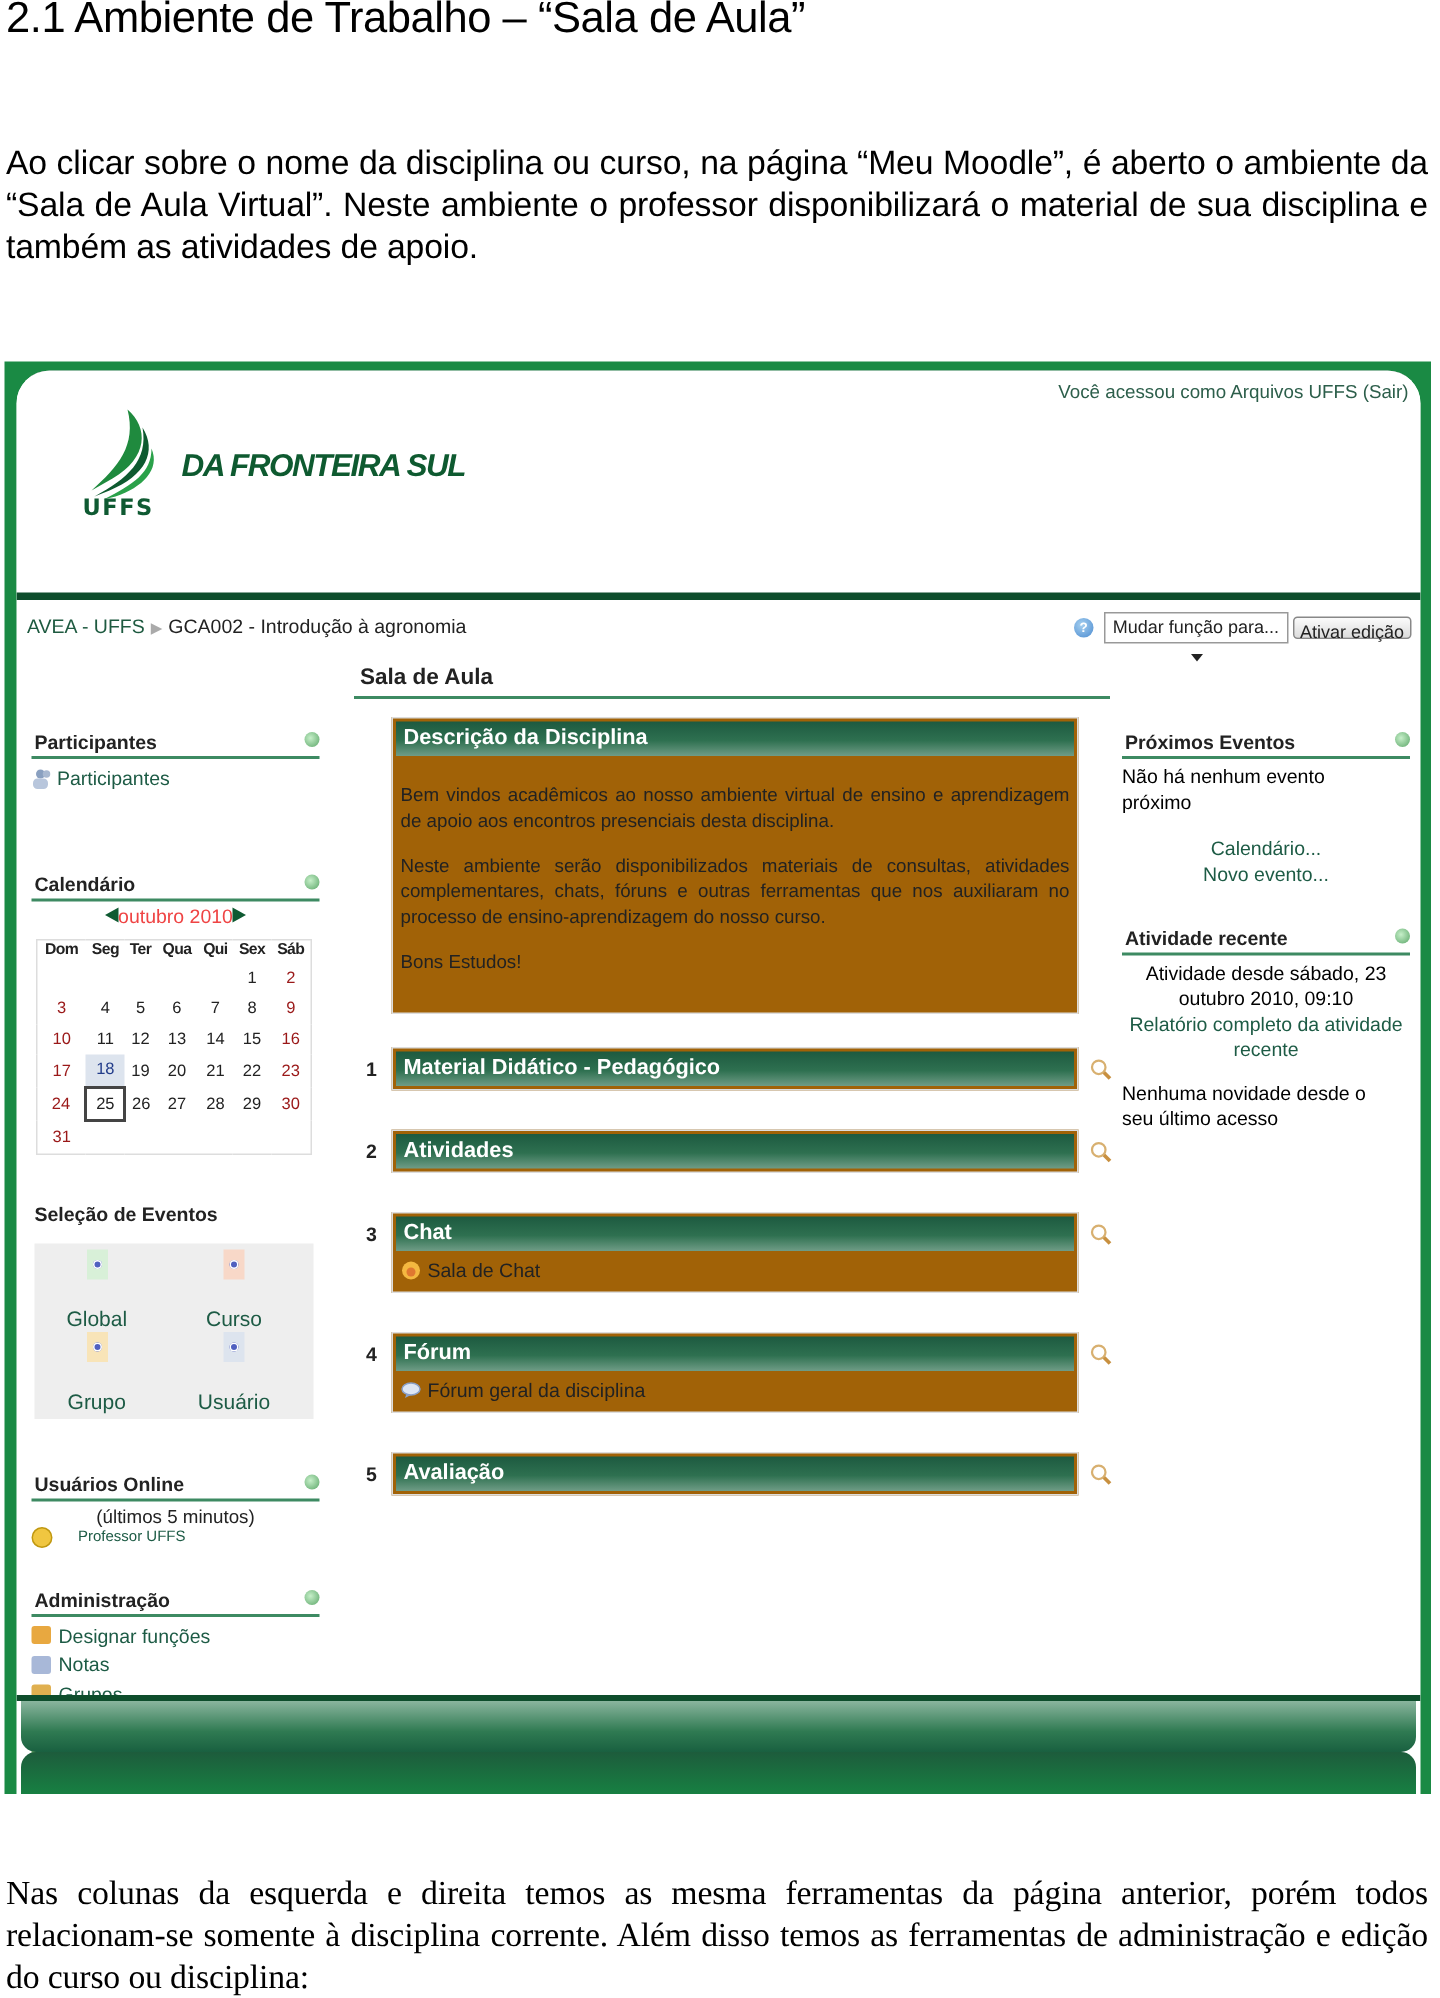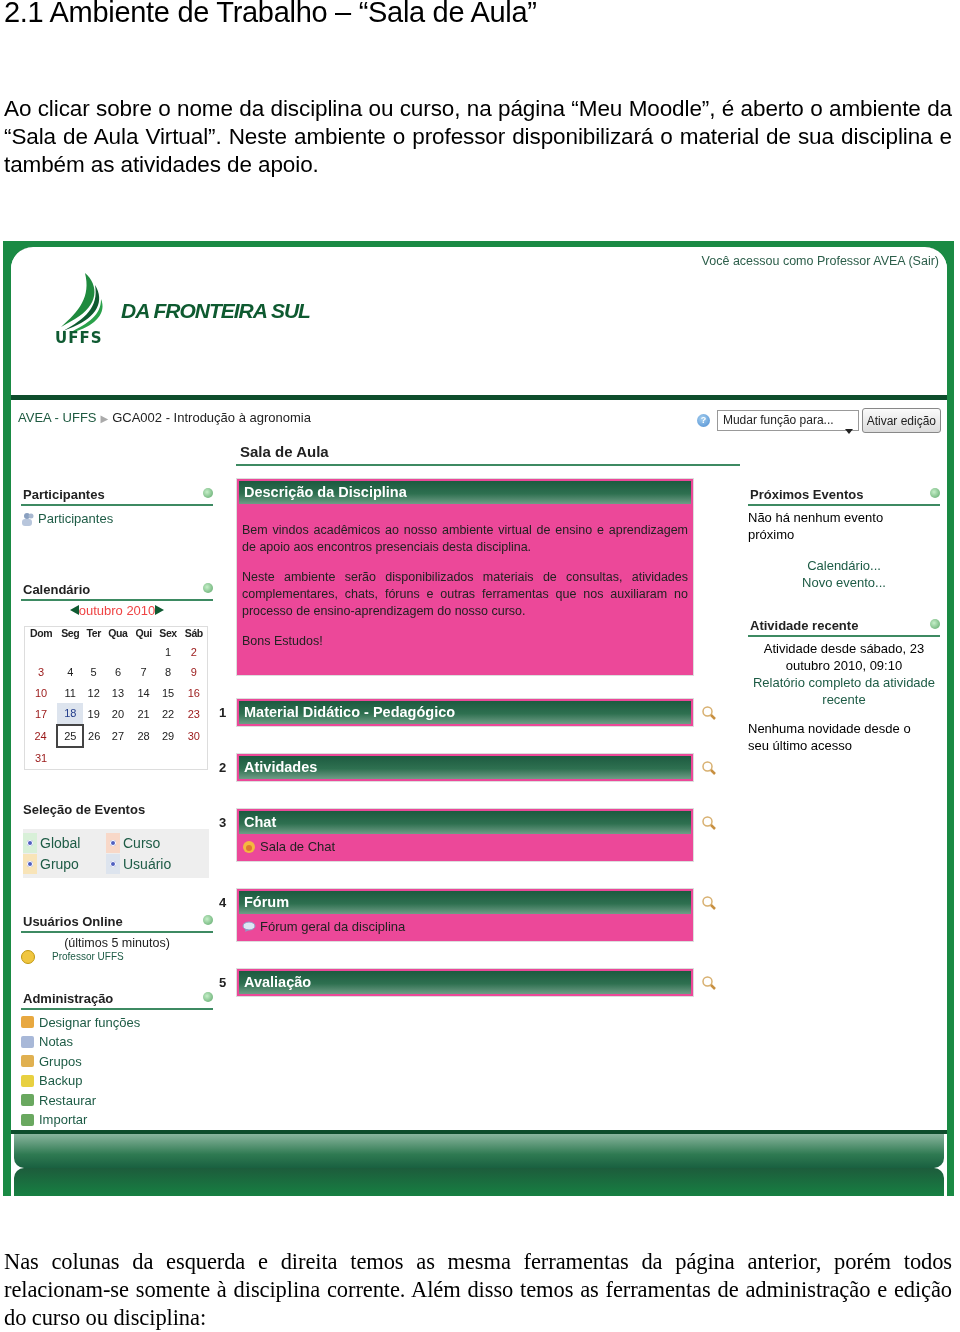--- a/index.html
+++ b/index.html
@@ -21,25 +21,25 @@
   .logo-text { position: absolute; left: 66px; top: 26px; color: #0e5a30; font-weight: bold; font-style: italic; font-size: 21px; line-height: 28px; letter-spacing: -1px; font-family: "Liberation Sans", sans-serif; }
   .login-info { position: absolute; right: 8px; top: 7px; font-size: 12.5px; color: #2c5e4a; }
 
   .navbar { position: absolute; left: 0; right: 0; top: 155px; height: 30px; }
   .breadcrumb { position: absolute; left: 7px; top: 8px; font-size: 13px; }
   .breadcrumb .crumb-home { color: #1e5a40; }
   .breadcrumb .sep { color: #aaa; font-size: 10px; margin: 0 4px; }
   .breadcrumb .crumb-current { color: #222; }
   .nav-controls { position: absolute; right: 6px; top: 6px; display: flex; align-items: center; gap: 3px; }
   .help-icon { width: 13px; height: 13px; border-radius: 50%; background: radial-gradient(circle at 40% 35%, #a6d0f0, #4a8ad0); color: #fff; font-size: 9px; text-align: center; line-height: 13px; font-weight: bold; margin-right: 4px; }
-  .role-select { display: flex; align-items: center; border: 1px solid #999; height: 19px; background: #fff; }
+  .role-select { display: flex; align-items: center; border: 1px solid #999; height: 19px; background: #fff; flex-direction: column; }
   .role-select .val { font-size: 12px; color: #222; padding: 1px 5px; line-height: 17px; }
   .role-select .arrow { width: 18px; border-left: 1px solid #999; background: linear-gradient(#f4f4f4, #d8d8d8); position: relative; }
   .role-select .arrow::after { content: ""; position: absolute; left: 5px; top: 8px; border-left: 4px solid transparent; border-right: 4px solid transparent; border-top: 5px solid #222; }
-  .btn-edit { font-size: 12px; border: 1px solid #888; border-radius: 3px; background: linear-gradient(#fbfbfb, #dcdcdc); padding: 1px 4px; height: 25px; line-height: 16px; color: #222; }
+  .btn-edit { font-size: 12px; border: 1px solid #888; border-radius: 3px; background: linear-gradient(#fbfbfb, #dcdcdc); padding: 1px 4px; height: 15px; line-height: 16px; color: #222; }
 
   
   .left-col { position: absolute; left: 10px; top: 190px; width: 192px; }
   .right-col { position: absolute; left: 737px; top: 190px; width: 192px; }
   .block { margin-bottom: 10px; margin-top: 46px; }
   .block-head { position: relative; border-bottom: 2px solid #3d8a62; font-size: 13px; font-weight: bold; color: #222; padding: 4px 0 2px 2px; }
   .block-toggle { position: absolute; right: 0; top: 5px; width: 10px; height: 10px; border-radius: 50%; background: radial-gradient(circle at 40% 40%, #c6efc9, #5aa567); }
   .block-content { font-size: 13px; padding: 3px 0; }
   .link-row { display: flex; align-items: center; gap: 2px; color: #1d5b45; font-size: 13px; line-height: 19.5px; }
   .ico { width: 15px; height: 14px; display: inline-block; position: relative; flex: none; }
@@ -50,32 +50,32 @@
   .cal-arrow.right { border-left: 9px solid #0f5a32; }
   .cal-table { margin: 6px 0 0 3px; border: 1px solid #ddd; width: 184px; border-collapse: collapse; font-size: 11px; }
   .cal-table th { font-weight: bold; color: #222; padding: 0 0 3px; font-size: 10.5px; letter-spacing: -0.4px; }
   .cal-table td { text-align: center; height: 20.5px; padding: 0; color: #222; }
   .cal-table td.weekend { color: #9a1818; }
   .cal-table td.today { border: 2px solid #444; }
   .cal-table td.event { background: #dde4ee; color: #223c8a; }
 
   .ev-sel-title { font-size: 13px; font-weight: bold; color: #222; padding: 22px 0 12px 2px; }
   .ev-sel { background: #eeeeee; margin: 0 0 0 2px; width: 186px; padding: 4px 0; display: grid; grid-template-columns: 83px 100px; row-gap: 1px; }
-  .ev-item { display: flex; align-items: center; gap: 3px; font-size: 14px; color: #1d5b45; }
+  .ev-item { display: flex; align-items: center; gap: 18px; font-size: 14px; color: #1d5b45; flex-direction: column; }
   .ev-sw { width: 14px; height: 20px; display: inline-block; position: relative; }
   .ev-sw::after { content: ""; position: absolute; left: 4px; top: 7px; width: 6px; height: 6px; border-radius: 50%; background: #5060c0; box-shadow: 0 0 0 1px #fff inset; }
 
   .online-sub { text-align: center; font-size: 12.5px; color: #222; }
   .online-user { display: flex; align-items: center; gap: 17px; font-size: 10px; color: #1d5b45; }
   .smiley { width: 12px; height: 12px; border-radius: 50%; background: #f0c640; border: 1px solid #c09810; }
 
   
   .main { position: absolute; left: 225px; top: 190px; width: 504px; }
   .main-title { font-size: 15px; font-weight: bold; color: #222; padding: 6px 0 4px 4px; border-bottom: 2px solid #3d8a62; }
-  .section { position: relative; width: 452px; border: 1px solid #ddd; padding: 2px; background: #ec4899; }
+  .section { position: relative; margin-left: 25px; width: 452px; border: 1px solid #ddd; padding: 2px; background: #a16207; }
   .section-num { position: absolute; left: -18px; top: 6px; font-size: 13px; font-weight: bold; color: #222; }
   .section-head { background: linear-gradient(#1d5a40, #2e7050 55%, #6f9c86); color: #fff; font-weight: bold; font-size: 14.5px; padding: 3px 5px; height: 17px; line-height: 17px; }
   .section-body { padding: 6px 3px 10px 3px; font-size: 12.5px; line-height: 17px; text-align: justify; color: #222; }
   .section-body p { margin: 0 0 13px 0; }
   .section-activity { display: flex; align-items: center; gap: 4px; font-size: 13px; color: #222; padding: 5px 3px 5px 3px; }
   .zoom-icon { position: absolute; right: -24px; top: 6px; width: 16px; height: 16px; }
 
   .right-col .block-content { text-align: left; }
   .center { text-align: center; }
   .link-green { color: #1d5b45; }
@@ -98,21 +98,21 @@
         <svg class="logo-mark" viewBox="0 0 56 80">
           <path d="M30 2 C44 14 44 34 20 48 L6 56 C24 40 36 26 30 2Z" fill="#1f8a3e"></path>
           <path d="M40 14 C50 30 42 46 18 56 L8 60 C30 48 44 36 40 14Z" fill="#0e5a30"></path>
           <path d="M46 28 C52 42 40 54 22 60 L14 62 C34 52 46 44 46 28Z" fill="#2aa14a"></path>
         </svg>
         <span class="logo-uffs">UFFS</span>
         <div class="logo-text">
           <div>DA FRONTEIRA SUL</div>
         </div>
       </div>
-      <div class="login-info">Você acessou como Professor AVEA (Sair)</div>
+      <div class="login-info">Você acessou como Arquivos UFFS (Sair)</div>
     </div>
     <div class="header-bar"></div>
 
     <div class="navbar">
       <div class="breadcrumb">
         <span class="crumb-home">AVEA - UFFS</span><span class="sep">▶</span><span class="crumb-current">GCA002 - Introdução à agronomia</span>
       </div>
       <div class="nav-controls">
         <span class="help-icon">?</span>
         <div class="role-select">

